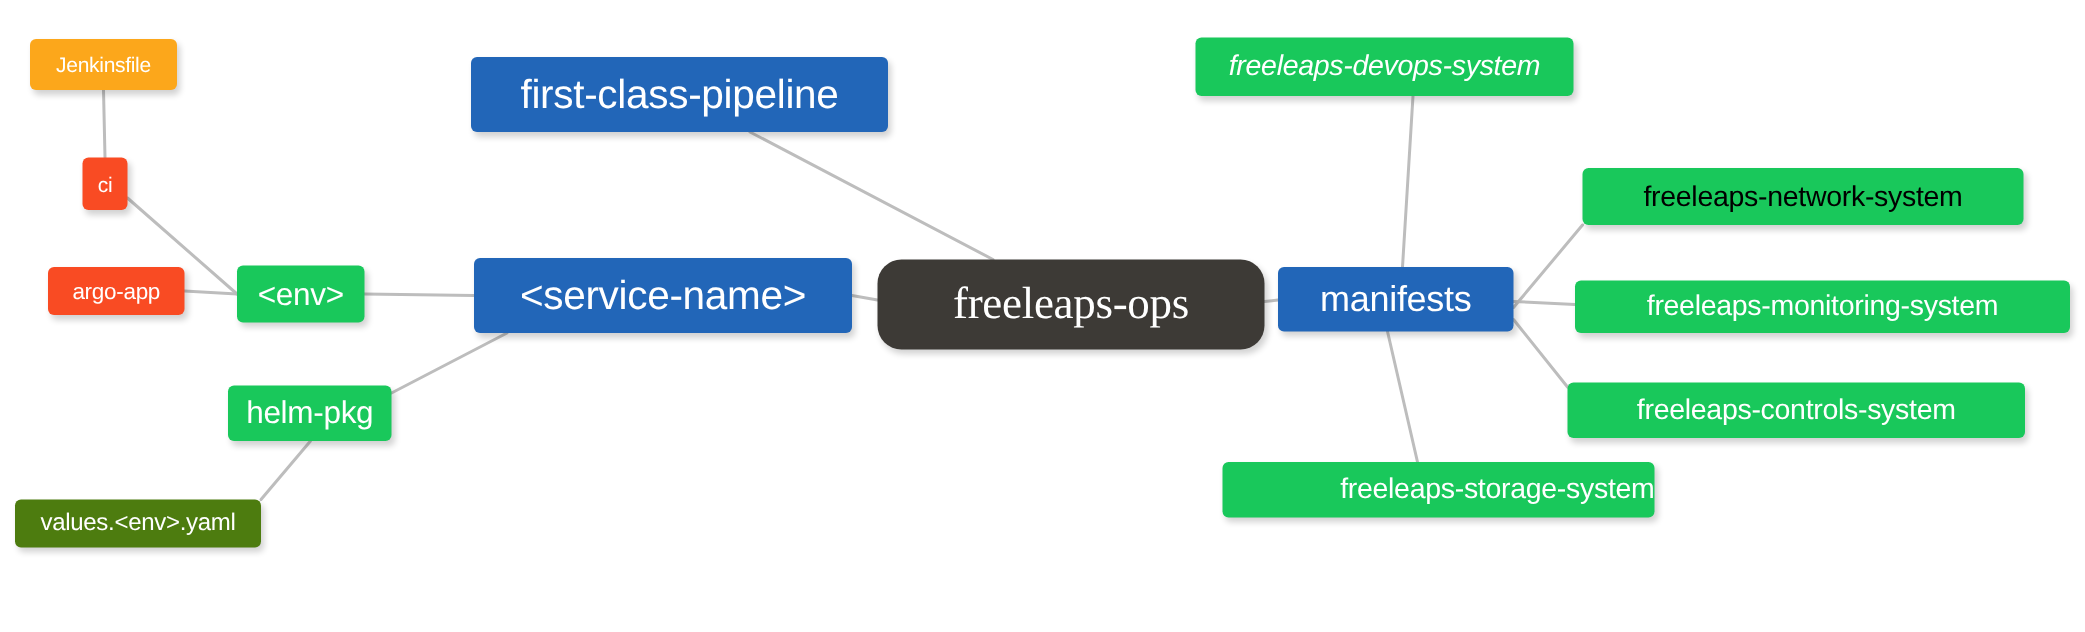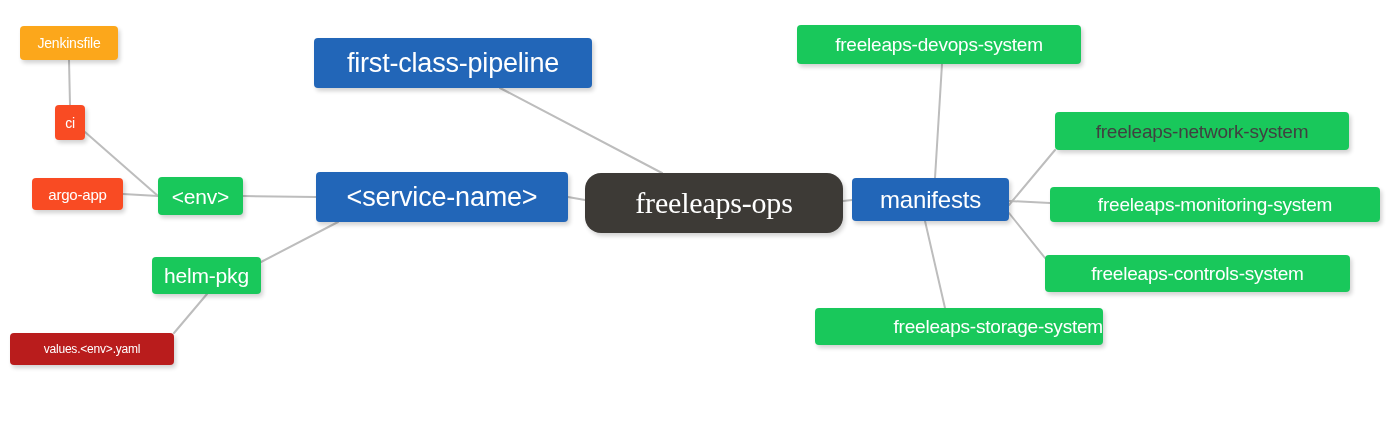--- a/index.html
+++ b/index.html
@@ -55,39 +55,39 @@
       </div>
       <div class="node" style="left: 32px; top: 178px; width: 91px; height: 32px; background: rgb(249, 75, 35); font-size: 15px; color: rgb(255, 255, 255);">
         <span>argo-app</span>
       </div>
       <div class="node" style="left: 158px; top: 177px; width: 85px; height: 38px; background: rgb(25, 200, 91); font-size: 21px; color: rgb(255, 255, 255);">
         <span>&lt;env&gt;</span>
       </div>
       <div class="node" style="left: 152px; top: 257px; width: 109px; height: 37px; background: rgb(25, 200, 91); font-size: 21px; color: rgb(255, 255, 255);">
         <span>helm-pkg</span>
       </div>
-      <div class="node" style="left: 10px; top: 333px; width: 164px; height: 32px; background: #b91c1c; font-size: 12px; color: rgb(255, 255, 255);">
+      <div class="node" style="left: 10px; top: 333px; width: 164px; height: 32px; background: #4d7c0f; font-size: 16px; color: rgb(255, 255, 255);">
         <span>values.&lt;env&gt;.yaml</span>
       </div>
       <div class="node" style="left: 314px; top: 38px; width: 278px; height: 50px; background: rgb(34, 102, 184); font-size: 27px; color: rgb(255, 255, 255);">
         <span>first-class-pipeline</span>
       </div>
       <div class="node" style="left: 316px; top: 172px; width: 252px; height: 50px; background: rgb(34, 102, 184); font-size: 27px; color: rgb(255, 255, 255);">
         <span>&lt;service-name&gt;</span>
       </div>
       <div class="node n-root" style="left: 585px; top: 173px; width: 258px; height: 60px; background: rgb(61, 58, 54); font-size: 30px; color: rgb(255, 255, 255);">
         <span>freeleaps-ops</span>
       </div>
       <div class="node" style="left: 852px; top: 178px; width: 157px; height: 43px; background: rgb(34, 102, 184); font-size: 24px; color: rgb(255, 255, 255);">
         <span>manifests</span>
       </div>
-      <div class="node" style="left: 797px; top: 25px; width: 284px; height: 39px; background: rgb(25, 200, 91); font-size: 19px; color: rgb(255, 255, 255);">
+      <div class="node" style="left: 797px; top: 25px; width: 252px; height: 39px; background: rgb(25, 200, 91); font-size: 19px; color: rgb(255, 255, 255); font-style: italic;">
         <span>freeleaps-devops-system</span>
       </div>
-      <div class="node" style="left: 1055px; top: 112px; width: 294px; height: 38px; background: rgb(25, 200, 91); font-size: 19px; color: #404040;">
+      <div class="node" style="left: 1055px; top: 112px; width: 294px; height: 38px; background: rgb(25, 200, 91); font-size: 19px; color: #000000;">
         <span>freeleaps-network-system</span>
       </div>
       <div class="node" style="left: 1050px; top: 187px; width: 330px; height: 35px; background: rgb(25, 200, 91); font-size: 19px; color: rgb(255, 255, 255);">
         <span>freeleaps-monitoring-system</span>
       </div>
       <div class="node" style="left: 1045px; top: 255px; width: 305px; height: 37px; background: rgb(25, 200, 91); font-size: 19px; color: rgb(255, 255, 255); text-align: right;">
         <span>freeleaps-controls-system</span>
       </div>
       <div class="node" style="left: 815px; top: 308px; width: 288px; height: 37px; background: rgb(25, 200, 91); font-size: 19px; color: rgb(255, 255, 255); justify-content: flex-end;">
         <span>freeleaps-storage-system</span>

